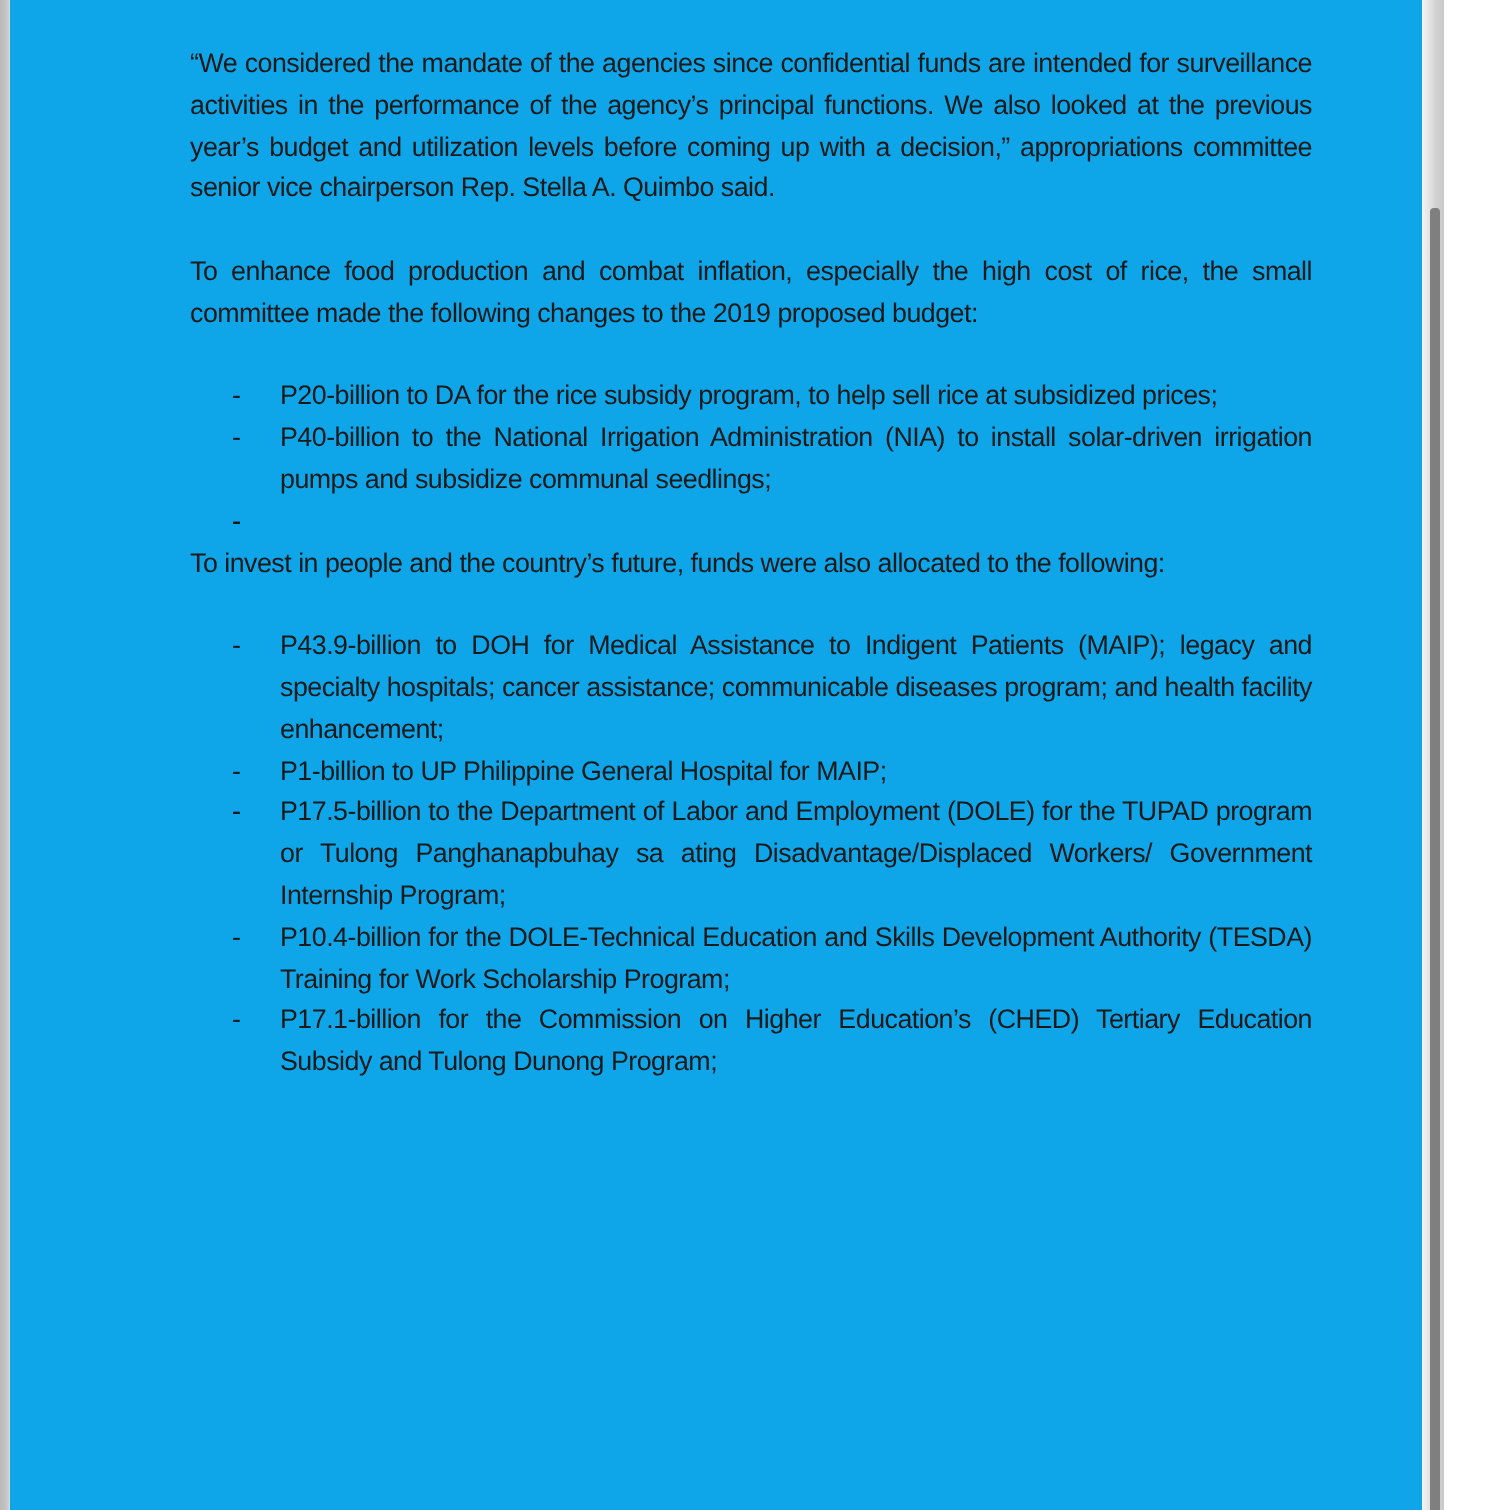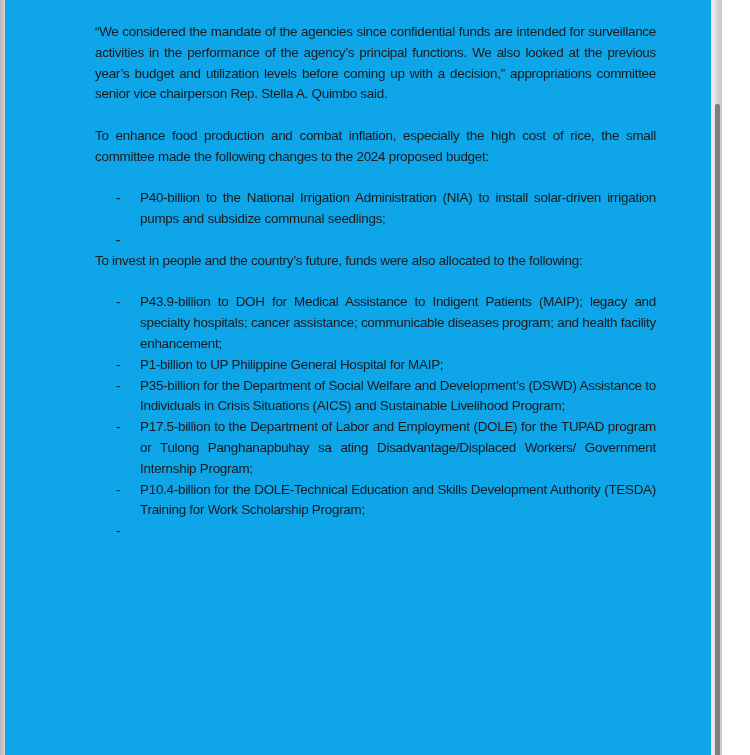--- a/index.html
+++ b/index.html
@@ -68,38 +68,38 @@
     }
   </style>
 </head>
 <body>
 
 <div class="viewport">
   <div class="left-edge"></div>
 
   <div class="page">
     <p class="para">“We considered the mandate of the agencies since confidential funds are intended for surveillance activities in the performance of the agency’s principal functions. We also looked at the previous year’s budget and utilization levels before coming up with a decision,” appropriations committee senior vice chairperson Rep. Stella A. Quimbo said.</p>
-    <p class="para">To enhance food production and combat inflation, especially the high cost of rice, the small committee made the following changes to the 2024 proposed budget:</p>
+    <p class="para">To enhance food production and combat inflation, especially the high cost of rice, the small committee made the following changes to the 2019 proposed budget:</p>
 
     <ul class="dash-list">
-      <li><span class="dash">-</span></li>
+      <li><span class="dash">-</span><span>P20-billion to DA for the rice subsidy program, to help sell rice at subsidized prices;</span></li>
       <li><span class="dash">-</span><span>P40-billion to the National Irrigation Administration (NIA) to install solar-driven irrigation pumps and subsidize communal seedlings;</span></li>
       <li><span class="dash">-</span></li>
       <li><span class="dash">-</span></li>
       <li><span class="dash">-</span></li>
     </ul>
 
     <p class="para">To invest in people and the country’s future, funds were also allocated to the following:</p>
 
     <ul class="dash-list">
       <li><span class="dash">-</span><span>P43.9-billion to DOH for Medical Assistance to Indigent Patients (MAIP); legacy and specialty hospitals; cancer assistance; communicable diseases program; and health facility enhancement;</span></li>
       <li><span class="dash">-</span><span>P1-billion to UP Philippine General Hospital for MAIP;</span></li>
-      <li><span class="dash">-</span><span>P35-billion for the Department of Social Welfare and Development’s (DSWD) Assistance to Individuals in Crisis Situations (AICS) and Sustainable Livelihood Program;</span></li>
+      <li><span class="dash">-</span></li>
       <li><span class="dash">-</span><span>P17.5-billion to the Department of Labor and Employment (DOLE) for the TUPAD program or Tulong Panghanapbuhay sa ating Disadvantage/Displaced Workers/ Government Internship Program;</span></li>
       <li><span class="dash">-</span><span>P10.4-billion for the DOLE-Technical Education and Skills Development Authority (TESDA) Training for Work Scholarship Program;</span></li>
-      <li><span class="dash">-</span></li>
+      <li><span class="dash">-</span><span>P17.1-billion for the Commission on Higher Education’s (CHED) Tertiary Education Subsidy and Tulong Dunong Program;</span></li>
     </ul>
   </div>
 
   <div class="scroll-track">
     <div class="scroll-thumb"></div>
   </div>
 </div>
 
 </body></html>

